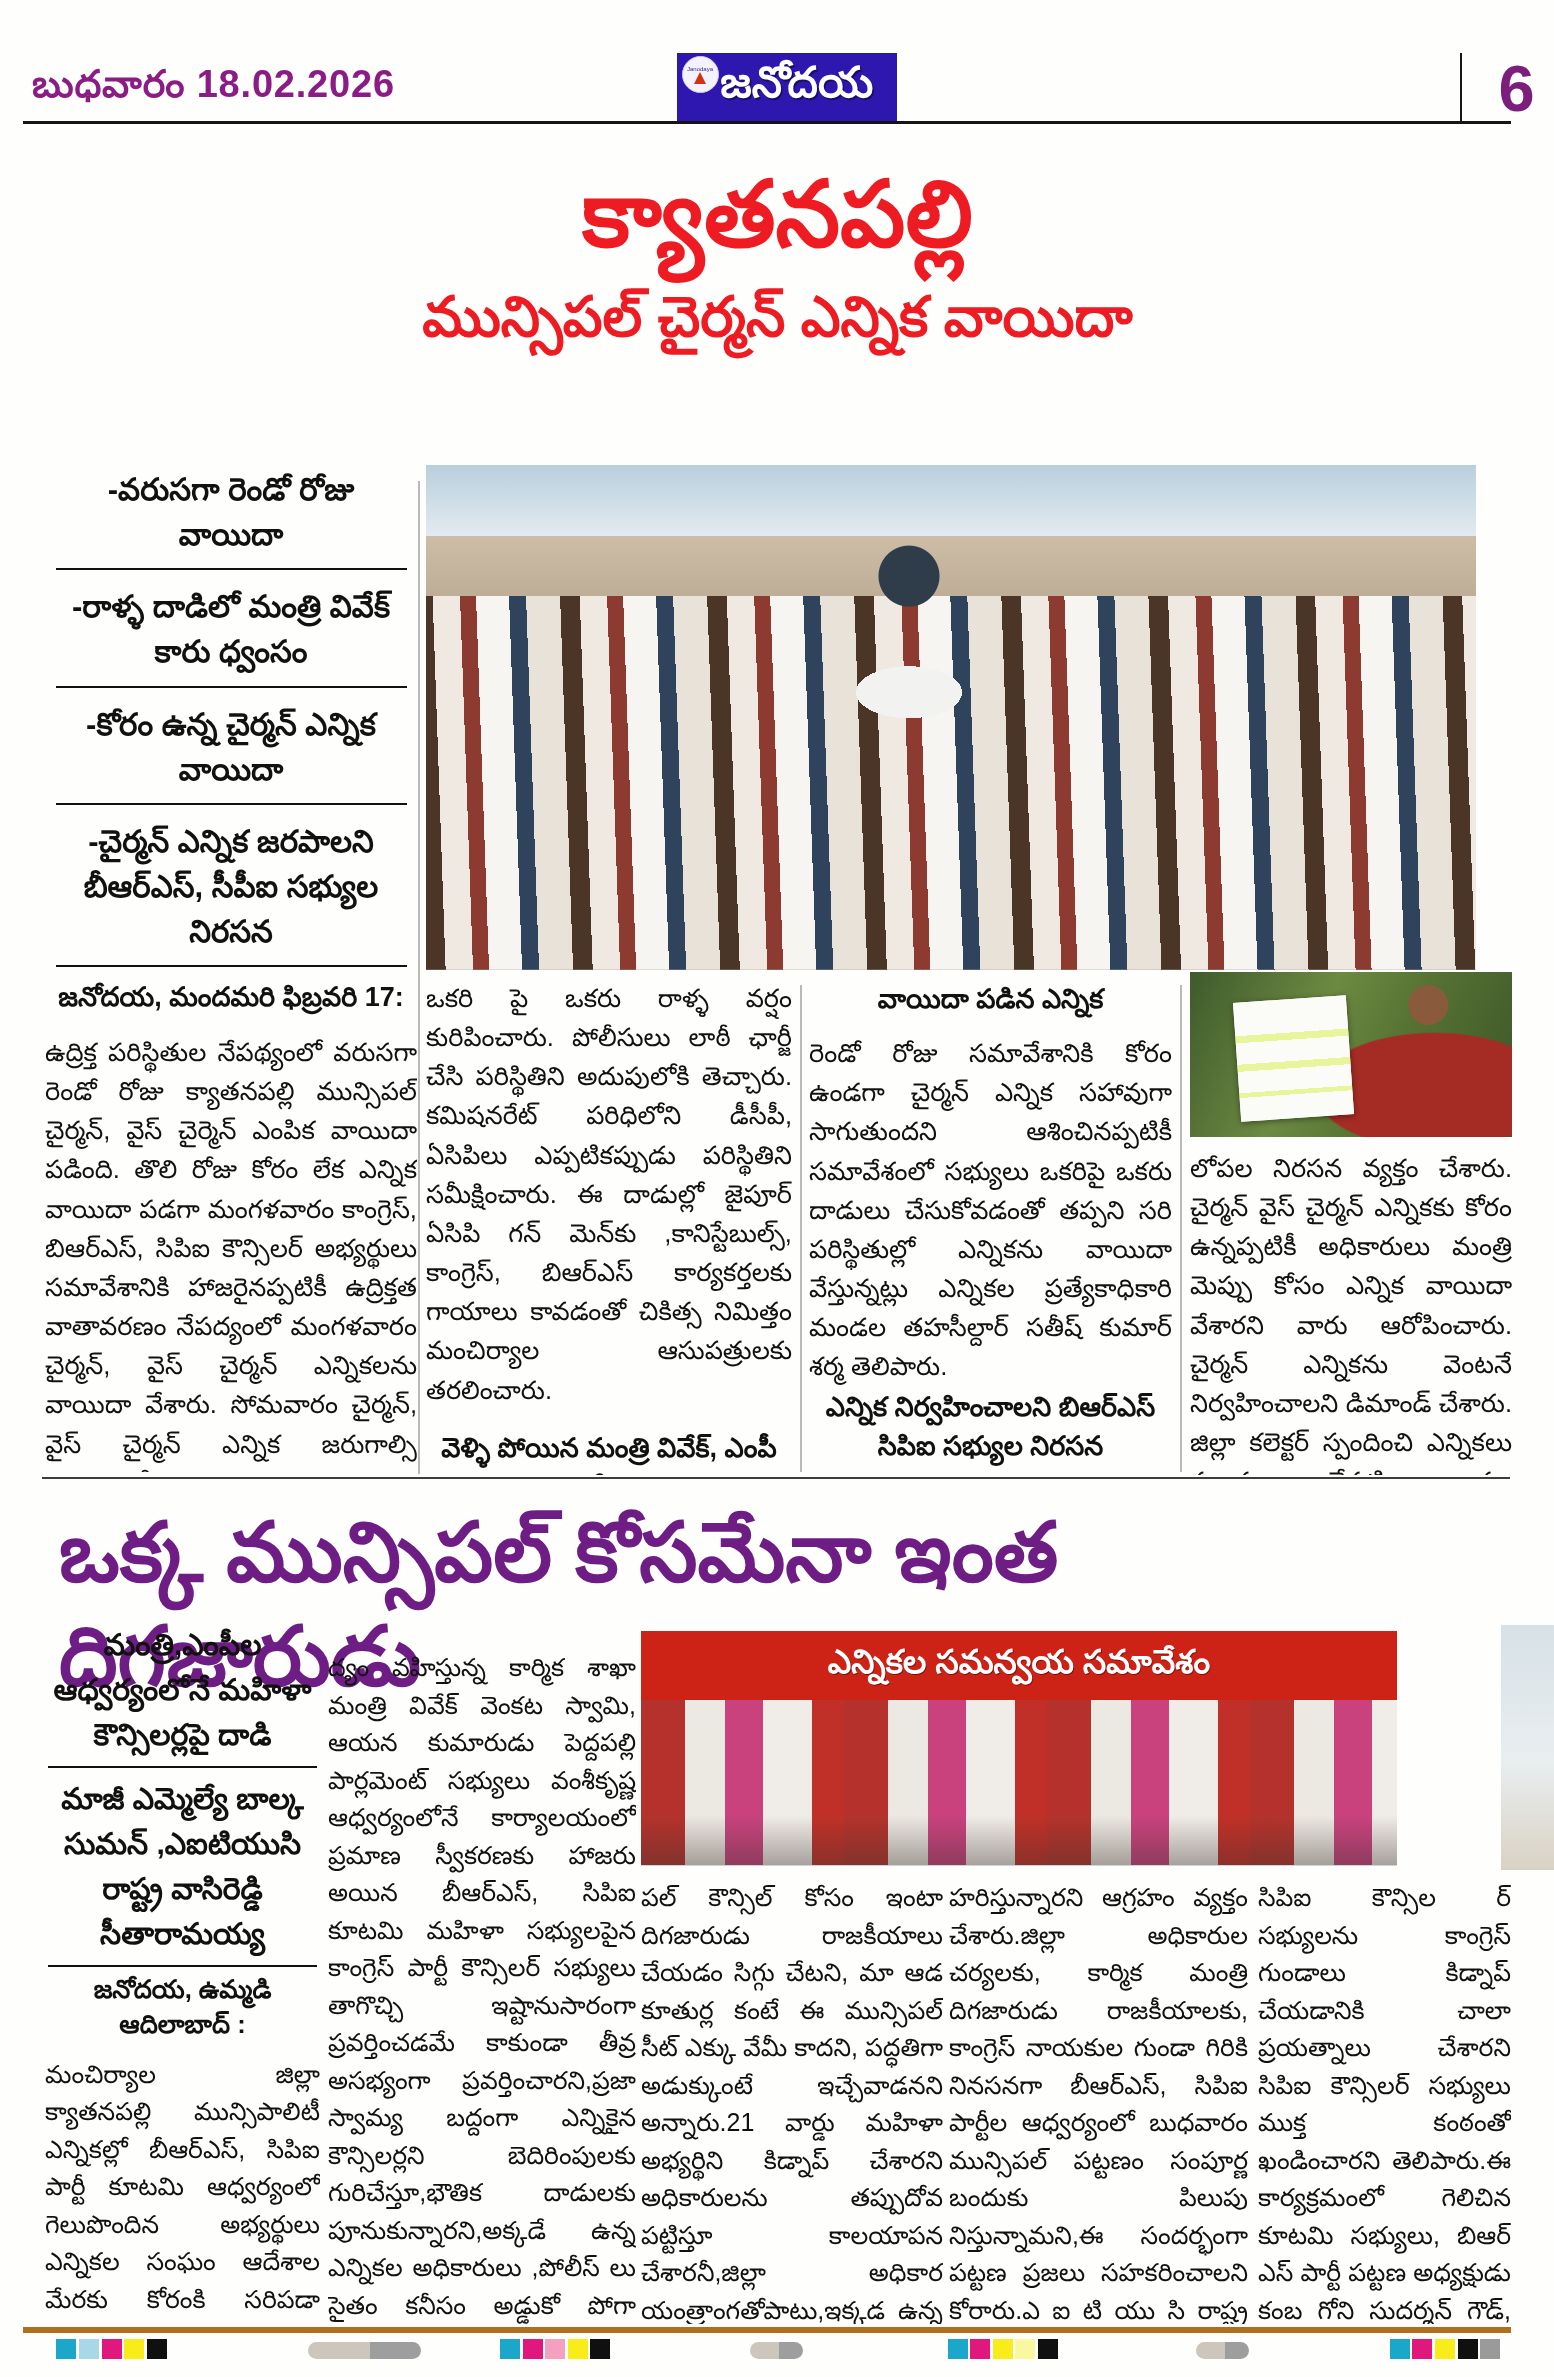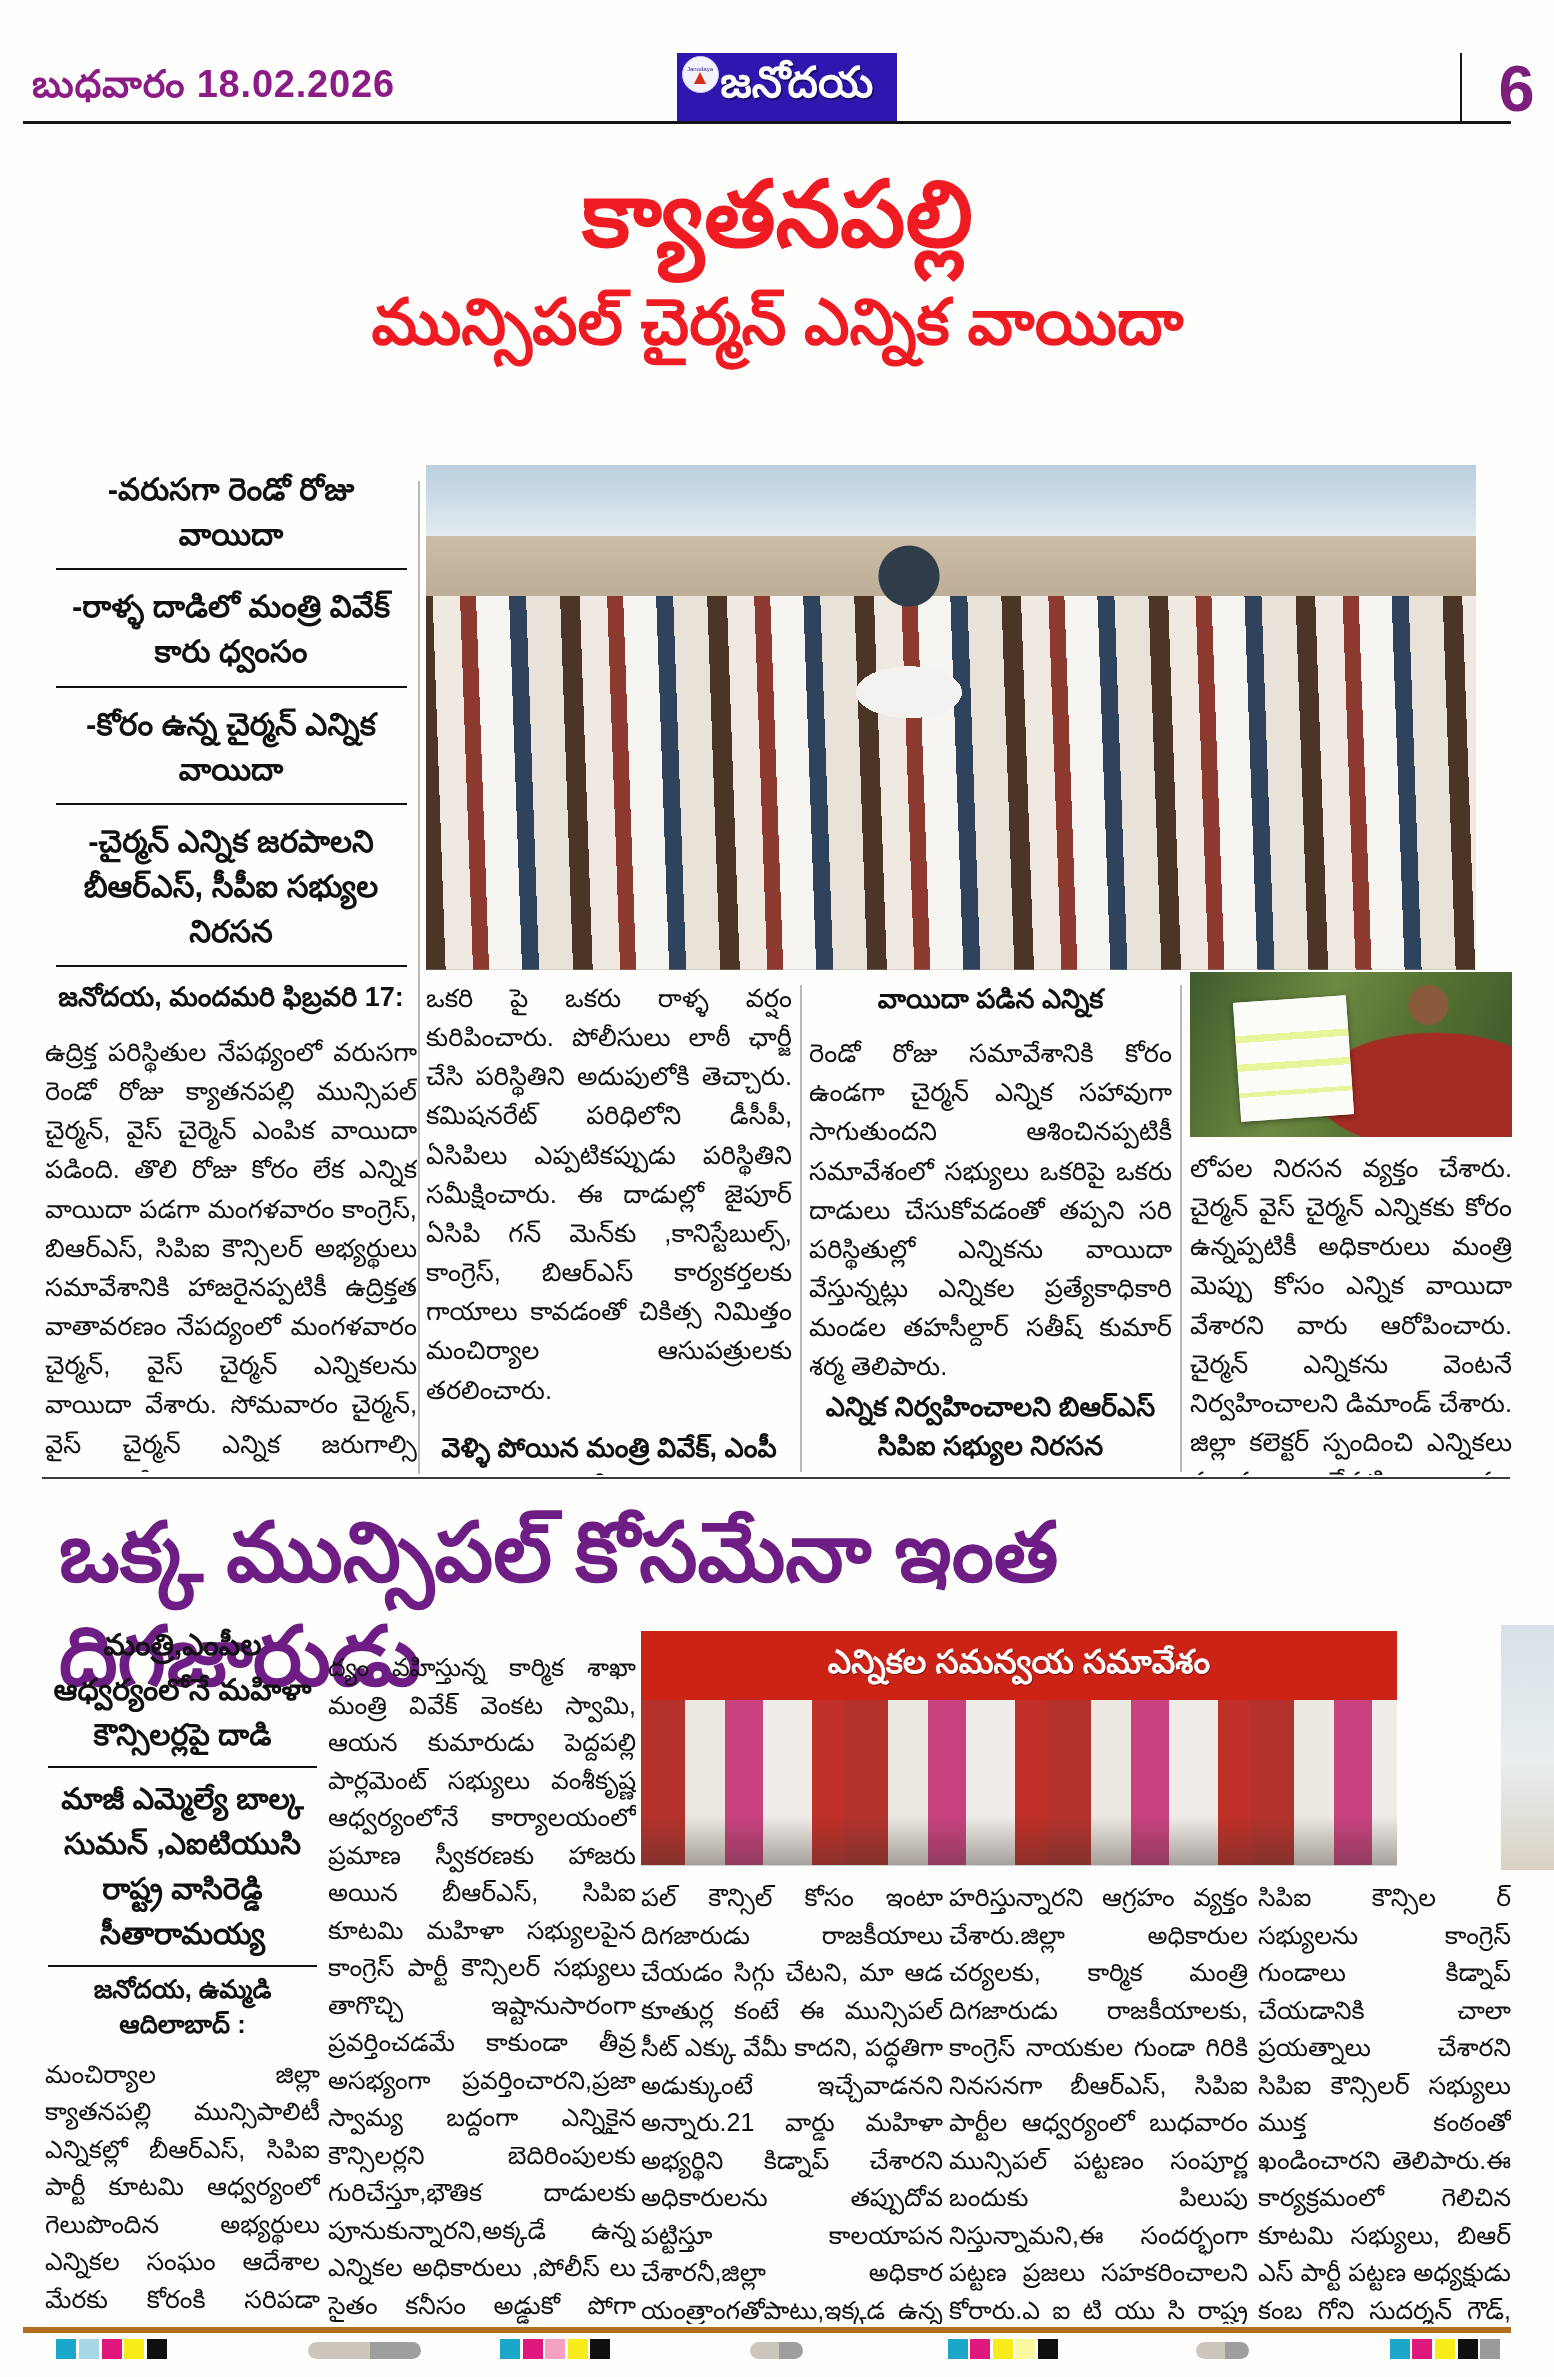--- a/index.html
+++ b/index.html
@@ -15,21 +15,21 @@
     display:flex;align-items:center;justify-content:center;}
   .masthead .title{font-size:43px;font-weight:800;color:#ffffff;text-shadow:1.5px 1.5px 0 #1a0d66;padding-left:19.6px;}
   .emblem{position:absolute;left:4.5px;top:3px;width:35px;height:35px;border-radius:50%;
     background:#f4f2ff;border:1.5px solid #cfc8ff;display:flex;flex-direction:column;align-items:center;justify-content:center;overflow:hidden;}
   .emblem .word{font-size:6px;color:#3a2a8a;line-height:1;}
   .emblem .peak{width:0;height:0;border-left:6.8px solid transparent;border-right:6.8px solid transparent;border-bottom:12px solid #d33014;}
   .page-num{position:absolute;left:1479px;top:56px;width:75px;text-align:center;font-size:65px;font-weight:700;color:#7c1f7c;line-height:1;}
   
   .h1-wrap{position:absolute;left:0;top:150px;width:1555px;text-align:center;color:#ee1b23;font-weight:700;}
   .h1-line1{font-size:92px;line-height:1.4;}
-  .h1-line2{font-size:64px;line-height:1.35;}
+  .h1-line2{font-size:56px;line-height:1.35;}
   
   .s1-col1{position:absolute;left:45px;top:468px;width:372px;height:1004px;overflow:hidden;}
   .bullet{font-size:31px;font-weight:700;text-align:center;line-height:1.45;
     border-bottom:2.3px solid #111;padding:0 4.5px 10.5px 4.5px;margin:0 10.5px 15px 10.5px;}
   .dateline{font-size:27px;font-weight:700;text-align:center;margin:7.5px 0 13.5px 0;}
   .body-txt{font-size:25.6px;line-height:1.53;text-align:justify;}
   .col-sub{font-size:27px;font-weight:700;text-align:center;line-height:1.45;margin:19.6px 0 15px 0;}
   .v-div{position:absolute;width:1.5px;background:#b9b9b9;}
   .photo-main{position:absolute;left:426px;top:465px;width:1050px;height:505px;
     background:

